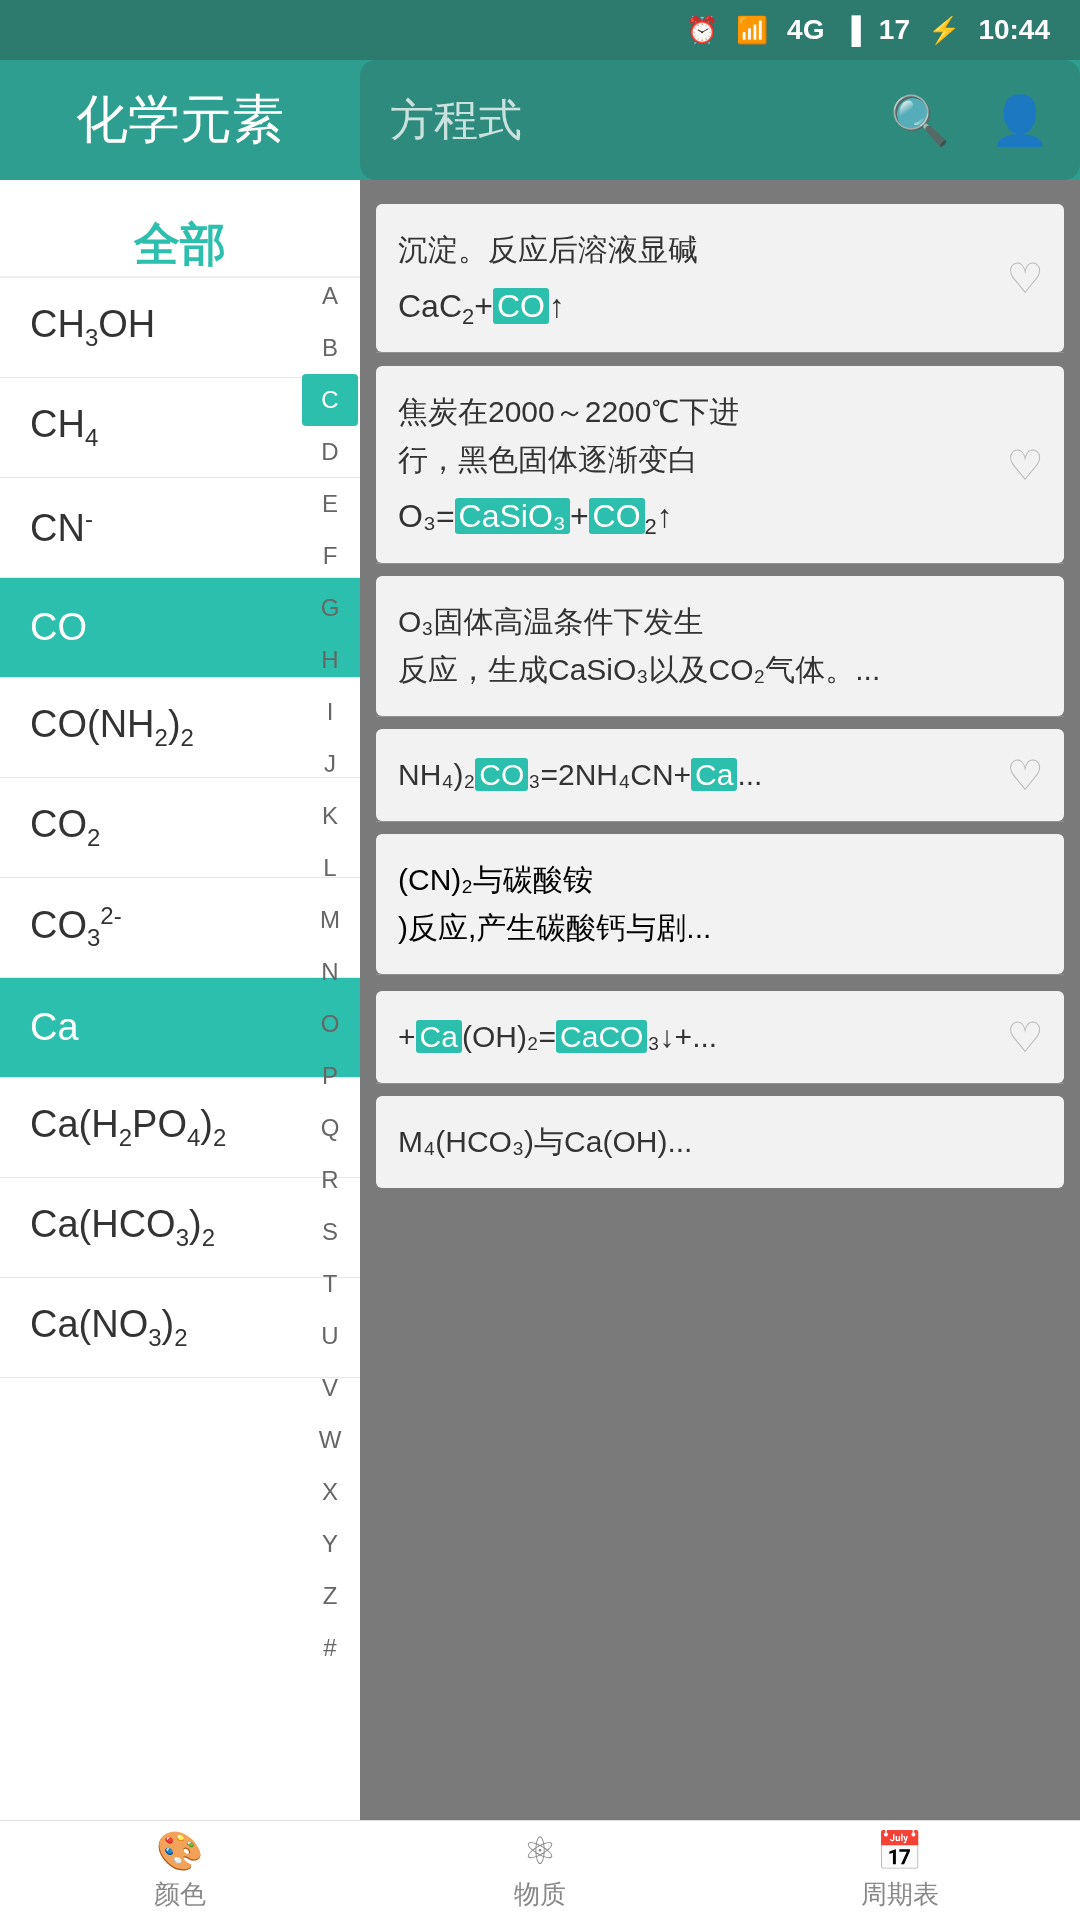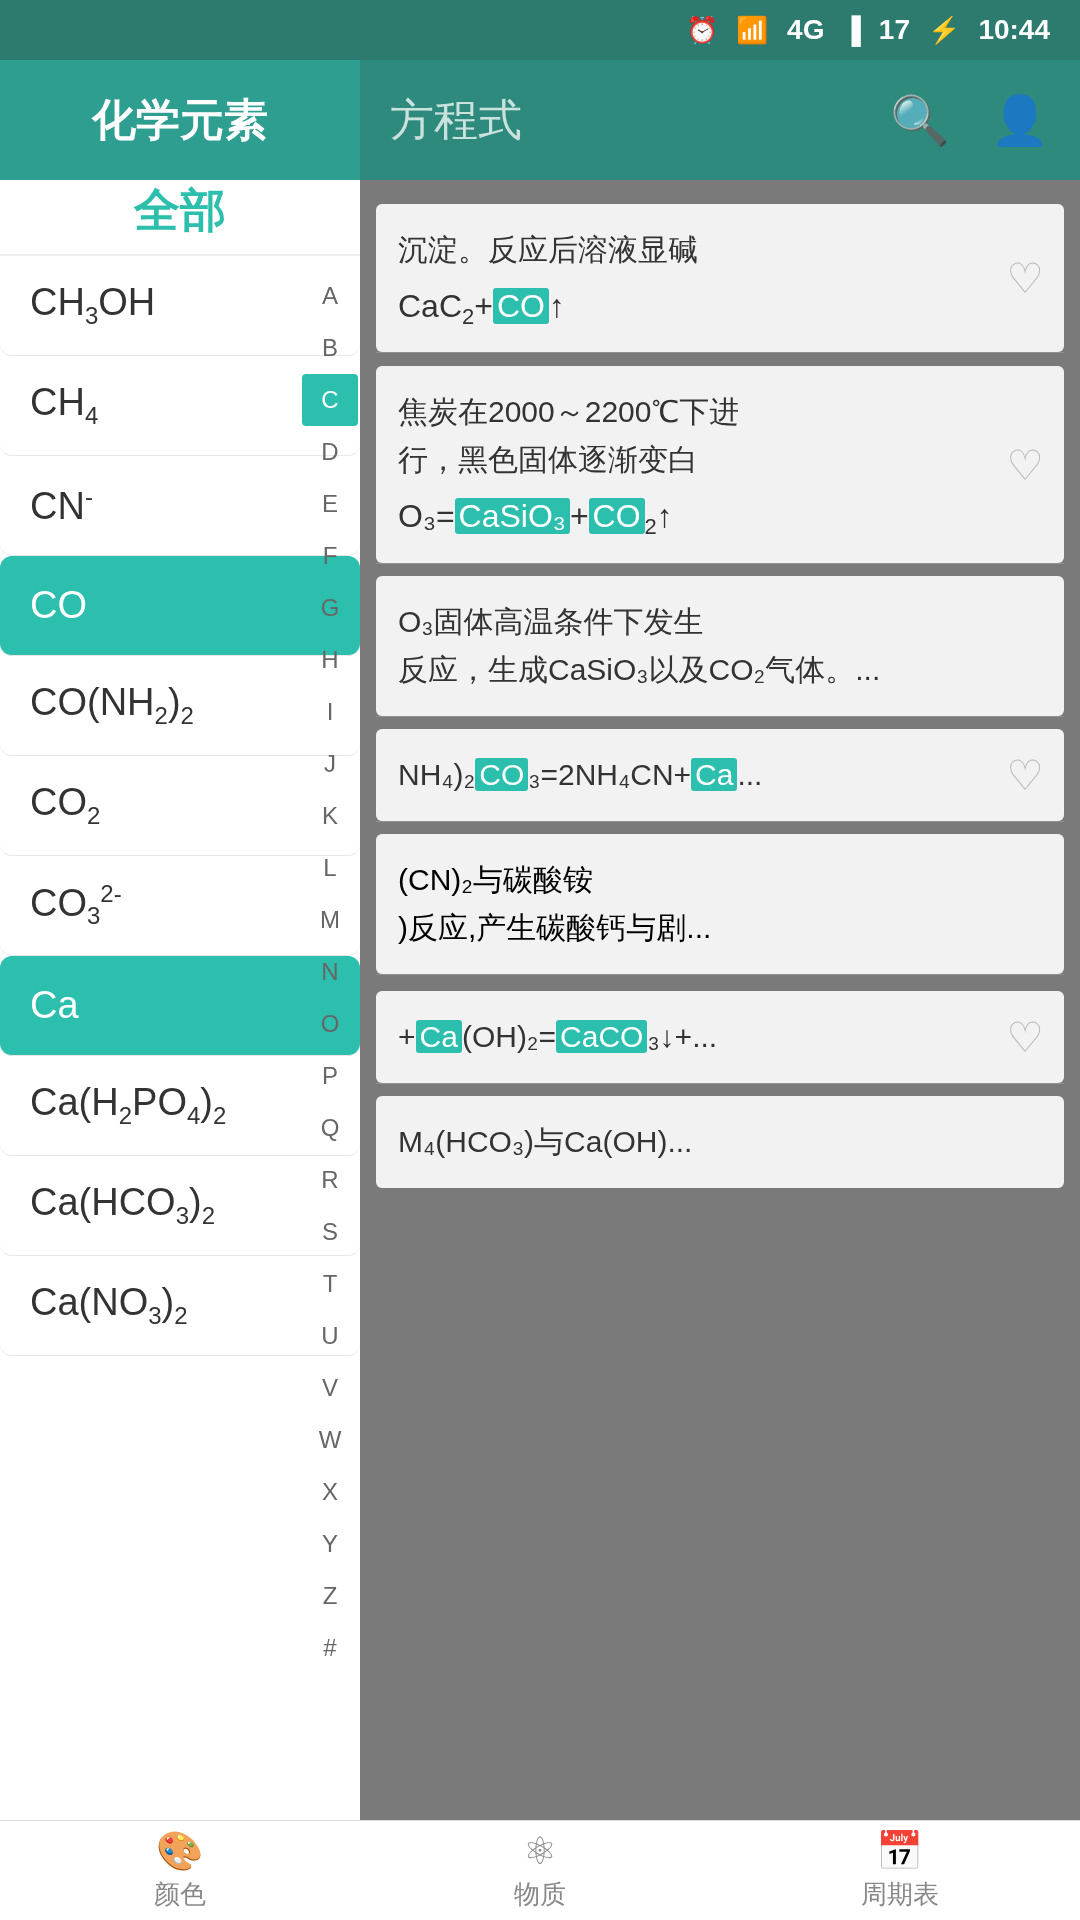--- a/index.html
+++ b/index.html
@@ -46,31 +46,32 @@
     .header-left {
       width: 360px;
       height: 100%;
       background: #2d9e8f;
       display: flex;
       align-items: center;
       justify-content: center;
     }
     .header-title {
       color: white;
-      font-size: 44px;
-      font-weight: bold;
+      font-size: 52px;
+      font-weight: normal;
     }
     .header-right {
       flex: 1;
       height: 100%;
       background: #2d8a7d;
       display: flex;
       align-items: center;
       padding-left: 30px;
       gap: 40px;
+      border-radius: 16px;
     }
     .header-tab {
       color: rgba(255,255,255,0.75);
       font-size: 44px;
     }
     .header-icons {
       position: absolute;
       right: 30px;
       display: flex;
       gap: 40px;
@@ -97,23 +98,23 @@
       background: white;
       display: flex;
       flex-direction: column;
       overflow: hidden;
       position: relative;
       z-index: 2;
     }
 
     .left-panel-header {
       width: 100%;
-      height: 76px;
-      display: flex;
-      align-items: flex-start;
+      height: 98px;
+      display: flex;
+      align-items: flex-end;
       justify-content: center;
       border-bottom: 2px solid #eee;
     }
     .left-panel-header-text {
       color: #2dbfad;
       font-size: 46px;
       font-weight: bold;
     }
 
     .element-list {
@@ -122,21 +123,20 @@
     }
     .element-item {
       height: 100px;
       display: flex;
       align-items: center;
       padding-left: 30px;
       border-bottom: 1px solid #e8e8e8;
       cursor: pointer;
       font-size: 38px;
       color: #333;
-      border-radius: 12px;
     }
     .element-item.active {
       background: #2dbfad;
       color: #2dbfad;
     }
     .element-item.active .element-text {
       color: white;
     }
     .element-text {
       color: #333;

